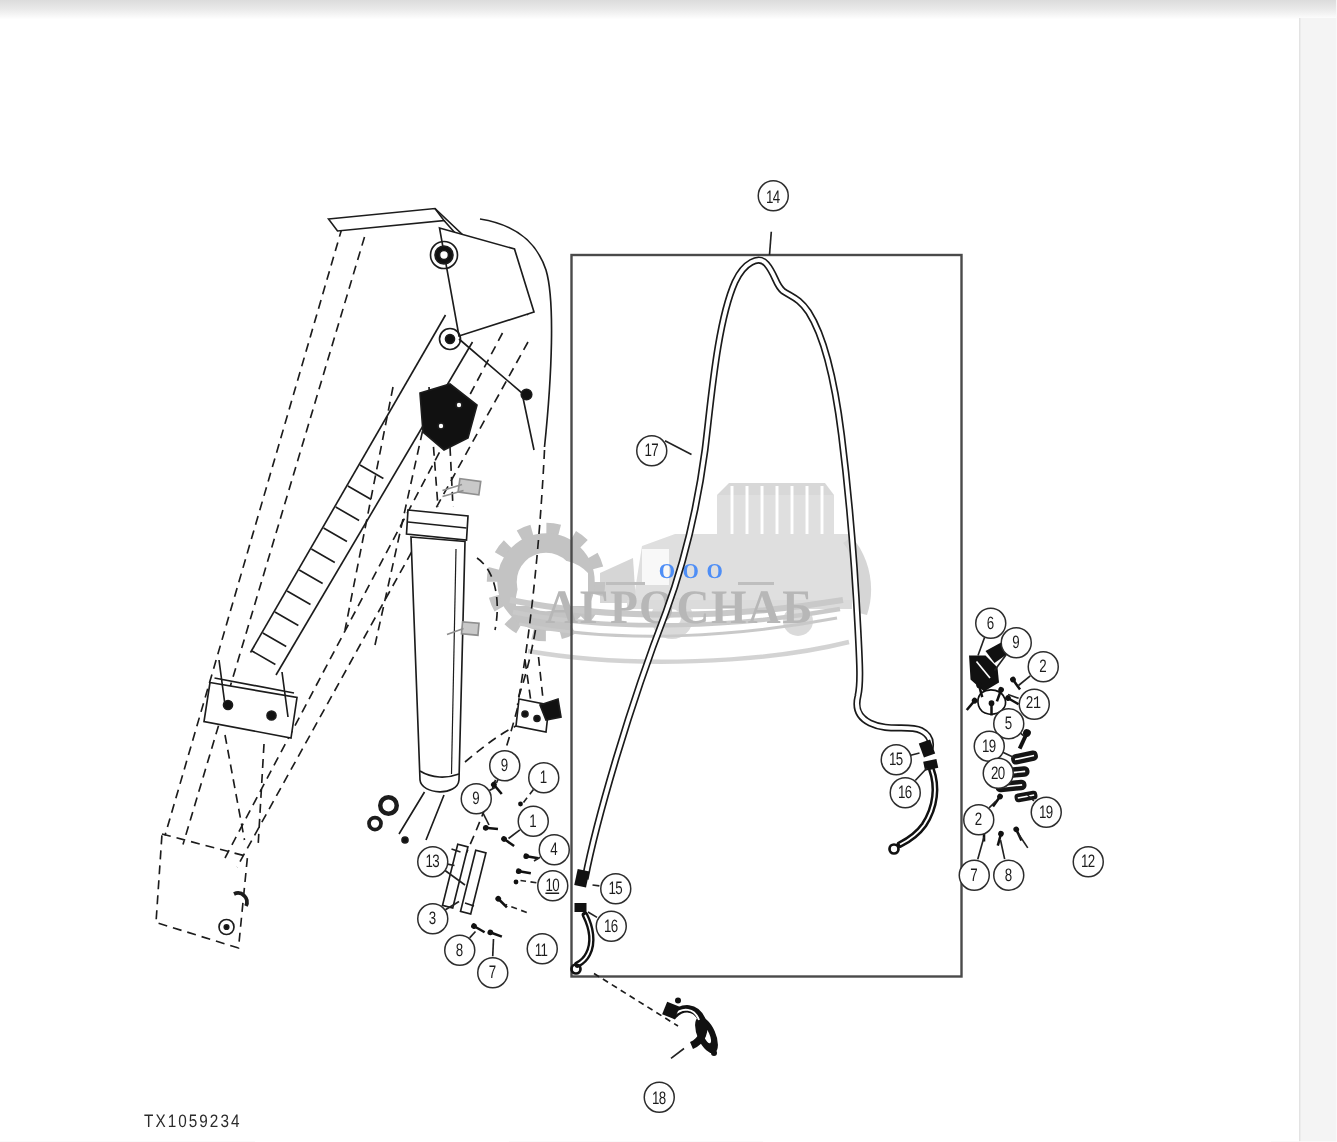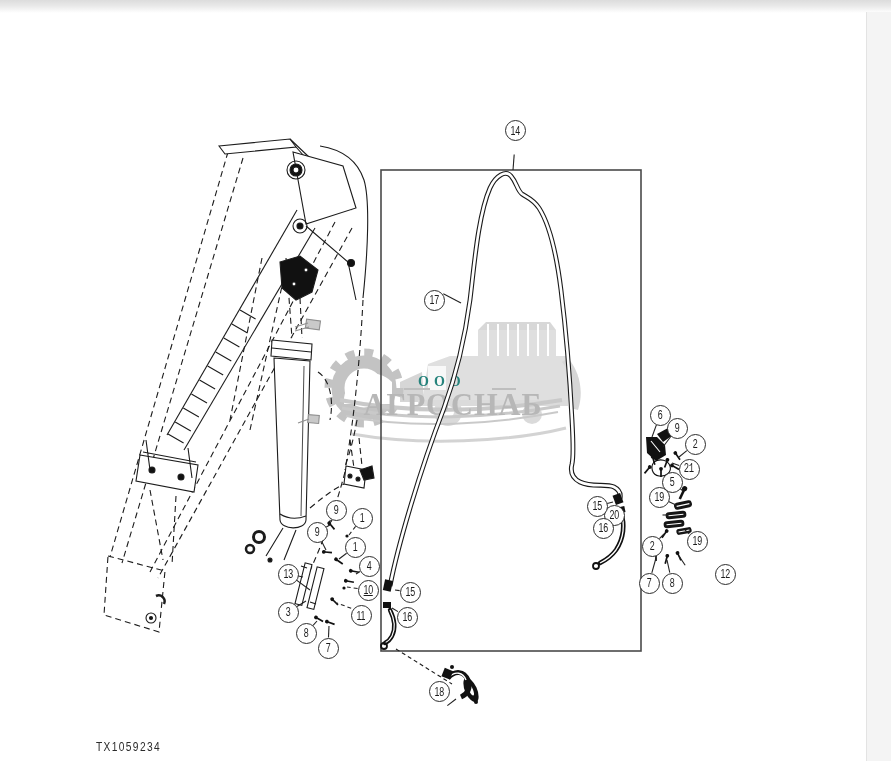--- a/index.html
+++ b/index.html
@@ -11,23 +11,23 @@
         background:#f4f4f4;border-left:1px solid #e3e3e3;}
   .abs{position:absolute;left:0;top:0;}
   #art{z-index:2;}
   #leader-svg{z-index:3;}
   #balloons{z-index:4;position:absolute;left:0;top:0;width:100%;height:100%;pointer-events:none;}
   .balloon{position:absolute;width:21px;height:21px;border:1.3px solid #2d2d2d;border-radius:50%;
         background:#fff;display:flex;align-items:center;justify-content:center;
         font-size:12px;color:#1d1d1d;box-sizing:border-box;}
   .balloon span{display:inline-block;transform:scaleX(.74);white-space:nowrap;letter-spacing:-.5px;}
   .watermark{position:absolute;left:300px;top:312px;width:300px;height:150px;z-index:1;opacity:.9;}
-  .wm-ooo{position:absolute;left:118px;top:62px;width:90px;text-align:left;
+  .wm-ooo{position:absolute;left:118px;top:62px;width:90px;text-align:center;
         font-family:"Liberation Serif",serif;font-weight:bold;font-size:14px;letter-spacing:5px;
-        color:#0f766e;}
+        color:#3b82f6;}
   .wm-name{position:absolute;left:58px;top:74px;width:200px;text-align:center;
         font-family:"Liberation Serif",serif;font-weight:bold;font-size:32px;letter-spacing:1px;
         color:#b0b0b0;transform:scaleX(.95);transform-origin:left;}
   .tx{position:absolute;left:96px;top:740px;z-index:4;font-size:12px;letter-spacing:1.6px;
         color:#2b2b2b;transform:scaleX(.85);transform-origin:left;}
 </style>
 </head>
 <body>
 
 <div class="page">
@@ -305,21 +305,21 @@
       </div>
       <div class="balloon" style="left: 678.5px; top: 458.5px; font-family: Liberation Mono, monospace;">
         <span>21</span>
       </div>
       <div class="balloon" style="left: 661.5px; top: 471.5px;">
         <span>5</span>
       </div>
       <div class="balloon" style="left: 648.5px; top: 486.5px;">
         <span>19</span>
       </div>
-      <div class="balloon" style="left: 604px; top: 504.5px;">
+      <div class="balloon" style="left: 655px; top: 504.5px;">
         <span>20</span>
       </div>
       <div class="balloon" style="left: 686.5px; top: 530.5px;">
         <span>19</span>
       </div>
       <div class="balloon" style="left: 641.5px; top: 535.5px;">
         <span>2</span>
       </div>
       <div class="balloon" style="left: 715px; top: 563.5px;">
         <span>12</span>
@@ -353,34 +353,34 @@
       </div>
       <div class="balloon" style="left: 358.5px; top: 555.5px;">
         <span>4</span>
       </div>
       <div class="balloon" style="left: 357.5px; top: 579.5px; text-decoration: underline;">
         <span>10</span>
       </div>
       <div class="balloon" style="left: 277.5px; top: 601.5px;">
         <span>3</span>
       </div>
-      <div class="balloon" style="left: 350.5px; top: 605px; align-items: center;">
+      <div class="balloon" style="left: 350.5px; top: 622px; align-items: center;">
         <span>11</span>
       </div>
       <div class="balloon" style="left: 295.5px; top: 622.5px;">
         <span>8</span>
       </div>
       <div class="balloon" style="left: 317.5px; top: 637.5px;">
         <span>7</span>
       </div>
       <div class="balloon" style="left: 399.5px; top: 581.5px;">
         <span>15</span>
       </div>
       <div class="balloon" style="left: 396.5px; top: 606.5px;">
         <span>16</span>
       </div>
-      <div class="balloon" style="left: 428.5px; top: 681px;">
+      <div class="balloon" style="left: 428.5px; top: 721px;">
         <span>18</span>
       </div>
     </div>
 
   <div class="tx">TX1059234</div>
 </div>
 
 </body></html>

